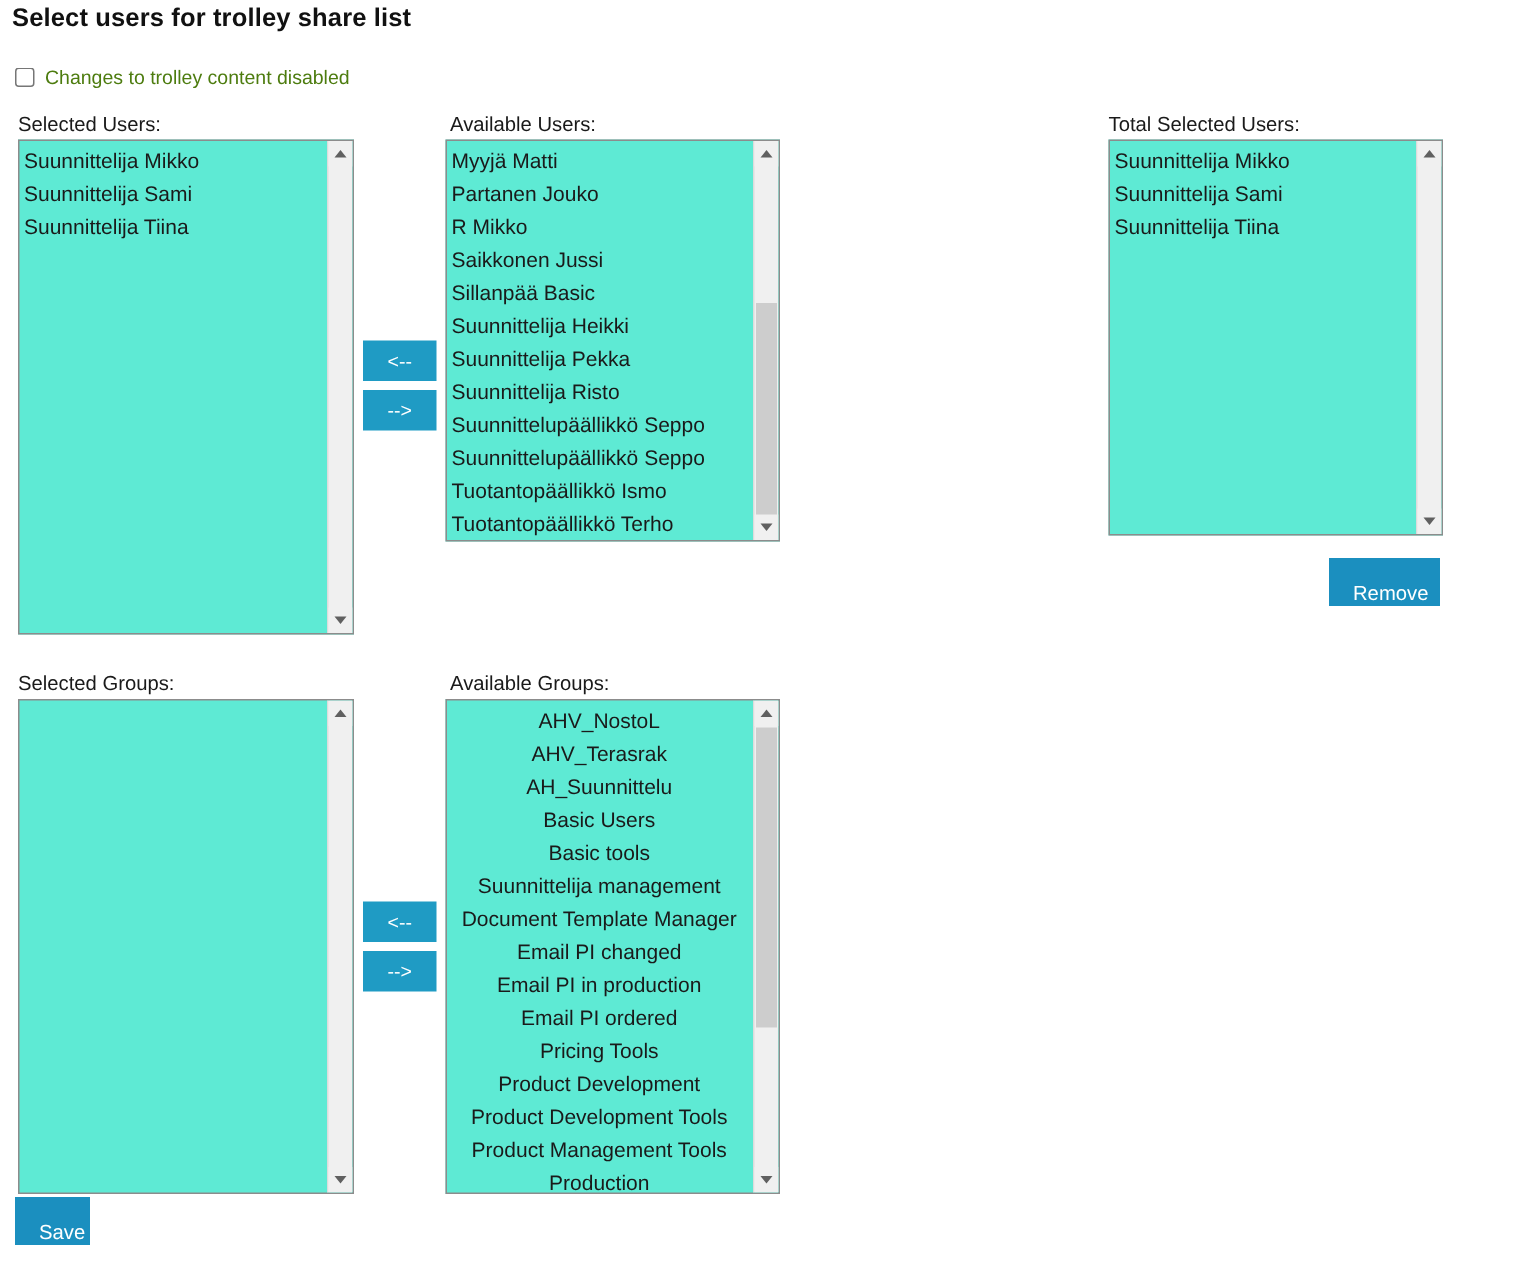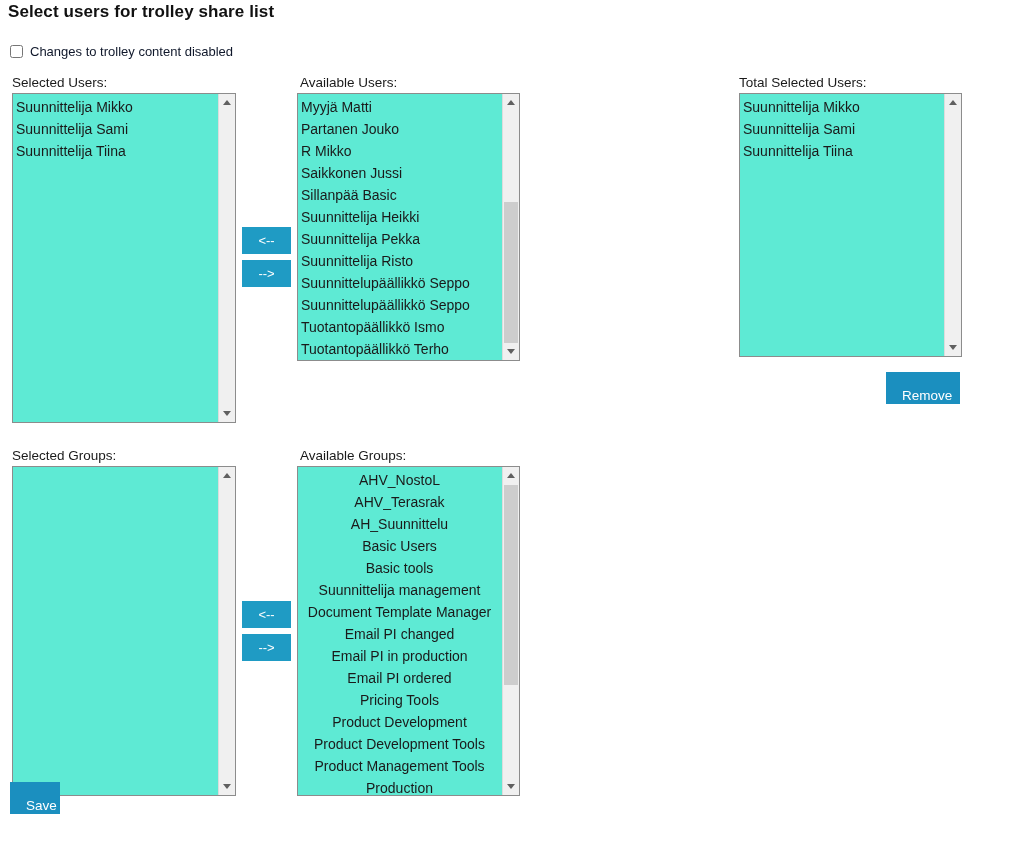--- a/index.html
+++ b/index.html
@@ -33,21 +33,21 @@
     align-items: center;
     gap: 7px;
   }
   .checkbox-row input[type="checkbox"] {
     width: 13px;
     height: 13px;
     margin: 0;
   }
   .checkbox-row .cb-label {
     font-size: 13px;
-    color: #0f172a;
+    color: #4d7c0f;
   }
   .field-label {
     position: absolute;
     font-size: 13.5px;
     color: #1a1a1a;
   }
 
   
   .listbox {
     position: absolute;
@@ -131,21 +131,21 @@
     padding: 16px;
   }
   #remove-button {
     right: 61px;
     top: 372px;
     width: 74px;
     height: 27px;
   }
   #save-button {
     left: 10px;
-    top: 782px;
+    top: 798px;
     width: 50px;
     height: 31px;
   }
 </style>
 </head>
 <body>
 
 <div class="page-title">Select users for trolley share list</div>
 
 <div class="checkbox-row">

